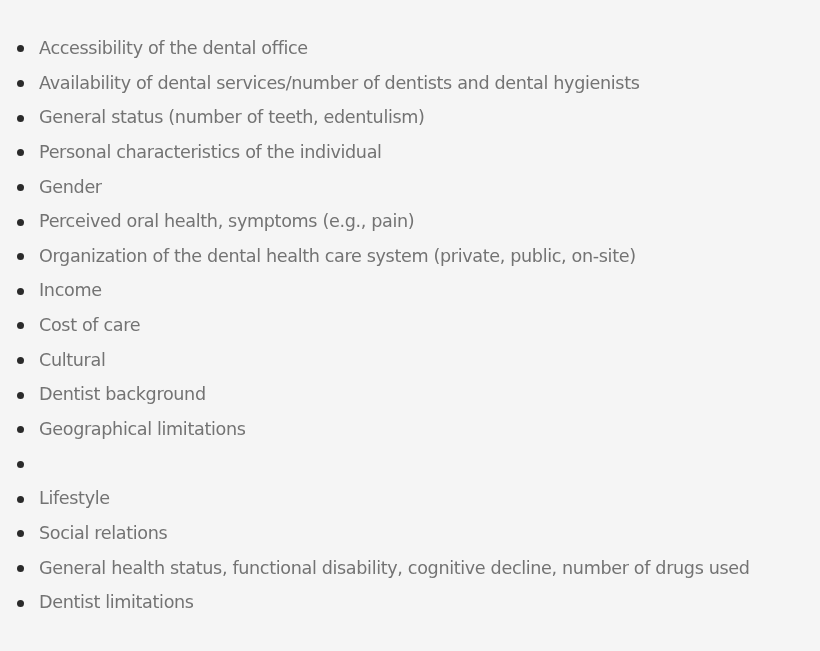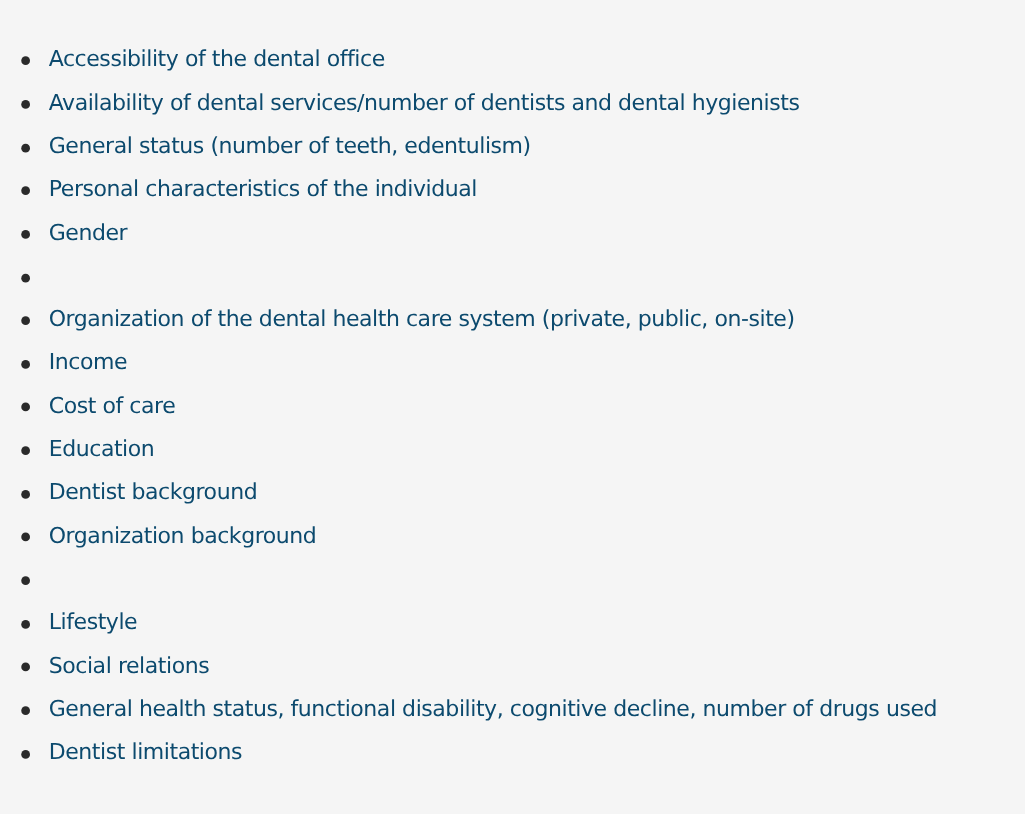--- a/index.html
+++ b/index.html
@@ -22,21 +22,21 @@
       list-style: none;
     }
     .item {
       position: relative;
       height: 34.65px;
       line-height: 34.65px;
       padding-left: 39px;
       font-family: "DejaVu Sans", sans-serif;
       font-size: 17.6px;
       letter-spacing: -0.35px;
-      color: #0c4a6e;
+      color: #737373;
       white-space: nowrap;
     }
     .bullet {
       position: absolute;
       left: 17px;
       top: 50%;
       width: 7px;
       height: 7px;
       margin-top: -3px;
       border-radius: 50%;
@@ -45,25 +45,25 @@
   </style>
 </head>
 <body>
 
 <ul class="list">
   <li class="item"><span class="bullet"></span><span>Accessibility of the dental office</span></li>
   <li class="item"><span class="bullet"></span><span>Availability of dental services/number of dentists and dental hygienists</span></li>
   <li class="item"><span class="bullet"></span><span>General status (number of teeth, edentulism)</span></li>
   <li class="item"><span class="bullet"></span><span>Personal characteristics of the individual</span></li>
   <li class="item"><span class="bullet"></span><span>Gender</span></li>
-  <li class="item"><span class="bullet"></span></li>
+  <li class="item"><span class="bullet"></span><span>Perceived oral health, symptoms (e.g., pain)</span></li>
   <li class="item"><span class="bullet"></span><span>Organization of the dental health care system (private, public, on-site)</span></li>
   <li class="item"><span class="bullet"></span><span>Income</span></li>
   <li class="item"><span class="bullet"></span><span>Cost of care</span></li>
-  <li class="item"><span class="bullet"></span><span>Education</span></li>
+  <li class="item"><span class="bullet"></span><span>Cultural</span></li>
   <li class="item"><span class="bullet"></span><span>Dentist background</span></li>
-  <li class="item"><span class="bullet"></span><span>Organization background</span></li>
+  <li class="item"><span class="bullet"></span><span>Geographical limitations</span></li>
   <li class="item"><span class="bullet"></span></li>
   <li class="item"><span class="bullet"></span><span>Lifestyle</span></li>
   <li class="item"><span class="bullet"></span><span>Social relations</span></li>
   <li class="item"><span class="bullet"></span><span>General health status, functional disability, cognitive decline, number of drugs used</span></li>
   <li class="item"><span class="bullet"></span><span>Dentist limitations</span></li>
 </ul>
 
 </body></html>

